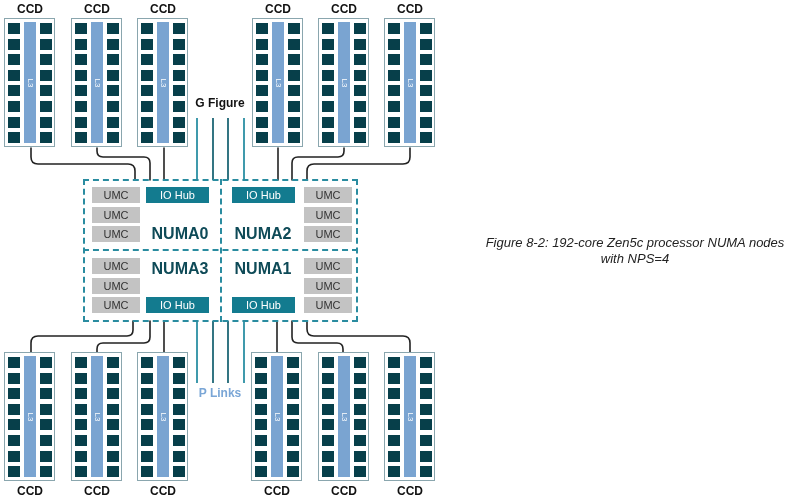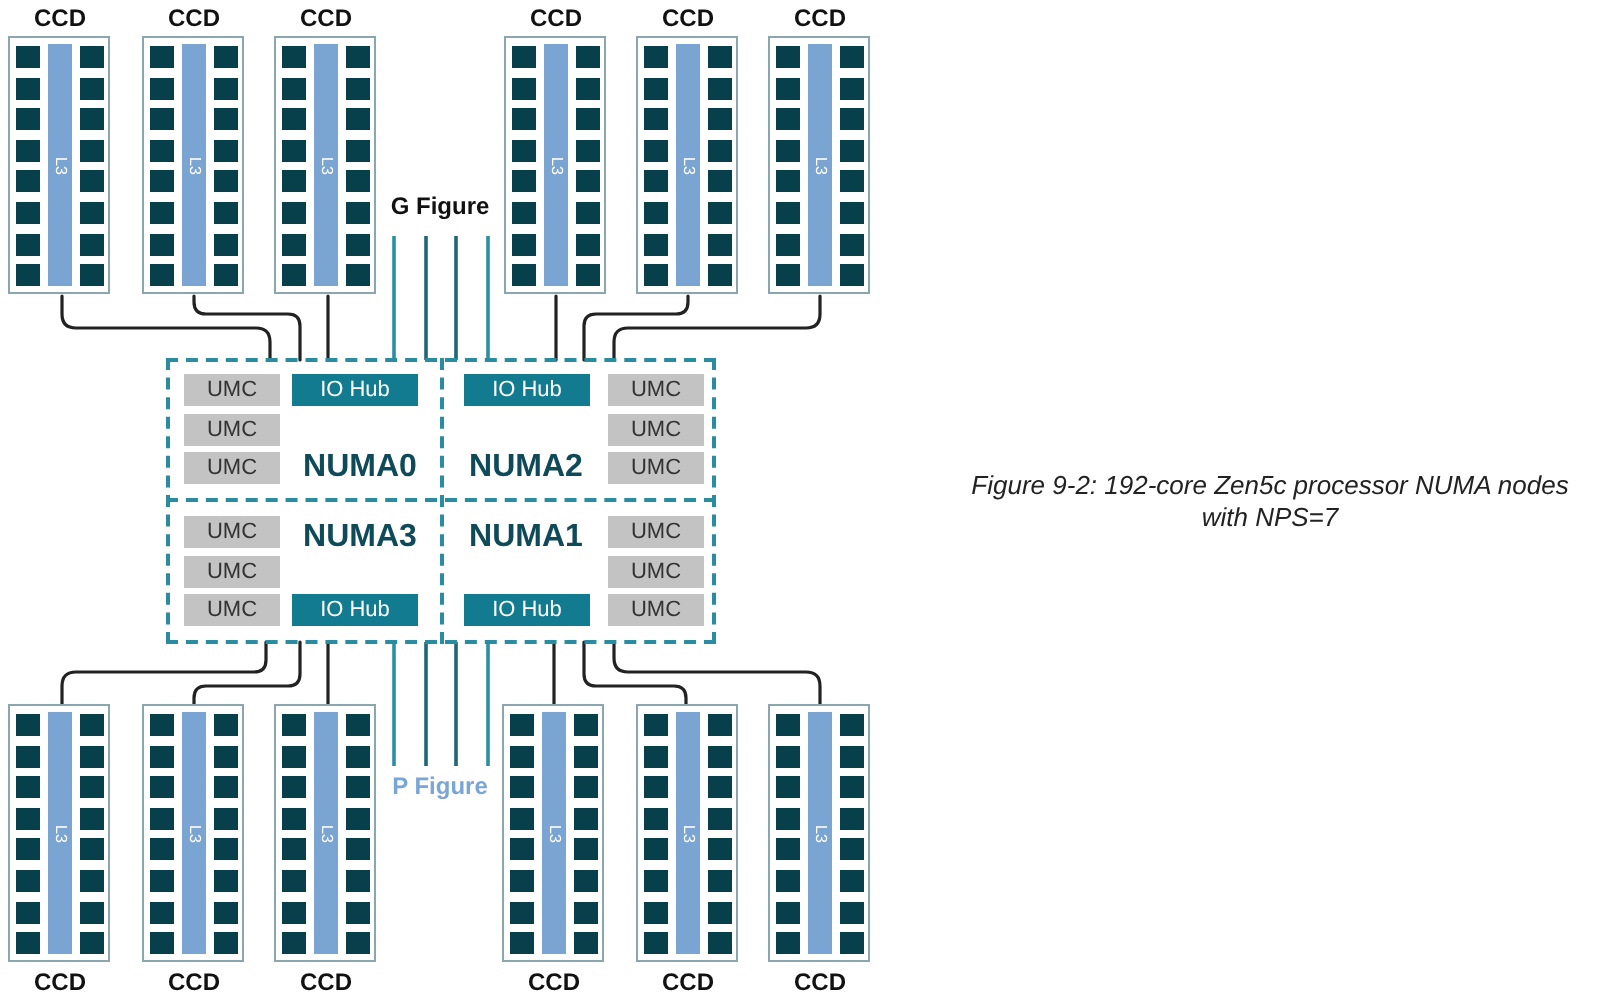--- a/index.html
+++ b/index.html
@@ -332,21 +332,21 @@
         <div class="core" style="left: 35px; top: 97.6px;"></div>
         <div class="core" style="left: 3px; top: 113.2px;"></div>
         <div class="core" style="left: 35px; top: 113.2px;"></div>
         <div class="l3">
           <span class="l3-text">L3</span>
         </div>
       </div>
     </div>
 
   <div class="link-label" style="left:180px; top:96px; color:#111;">G Figure</div>
-  <div class="link-label" style="left:180px; top:386px; color:#7aa6d6;">P Figure</div>
+  <div class="link-label" style="left:180px; top:386px; color:#7aa6d6;">P Links</div>
 
   <div class="numa-box"></div>
   <div class="numa-div-v"></div>
   <div class="numa-div-h"></div>
 
   <div>
     <div class="umc" style="left:92px; top:187px;">UMC</div>
     <div class="umc" style="left:92px; top:207px;">UMC</div>
     <div class="umc" style="left:92px; top:226px;">UMC</div>
     <div class="iohub" style="left:146px; top:187px;">IO Hub</div>
@@ -370,15 +370,15 @@
   </div>
 
   <div>
     <div class="numa-label" style="left:218px; top:260px;">NUMA1</div>
     <div class="iohub" style="left:232px; top:297px;">IO Hub</div>
     <div class="umc" style="left:304px; top:258px;">UMC</div>
     <div class="umc" style="left:304px; top:278px;">UMC</div>
     <div class="umc" style="left:304px; top:297px;">UMC</div>
   </div>
 
-  <div class="caption" style="top:235px;">Figure 9-2: 192-core Zen5c processor NUMA nodes</div>
-  <div class="caption" style="top:251px;">with NPS=7</div>
+  <div class="caption" style="top:235px;">Figure 8-2: 192-core Zen5c processor NUMA nodes</div>
+  <div class="caption" style="top:251px;">with NPS=4</div>
 </div>
 
 </body></html>

